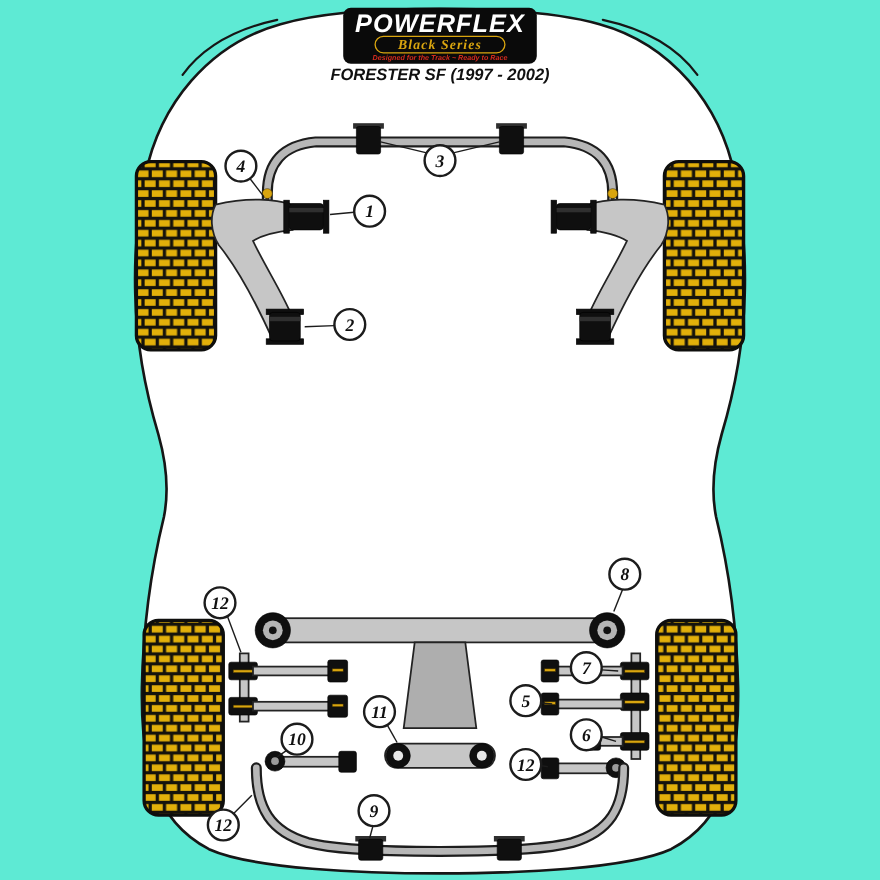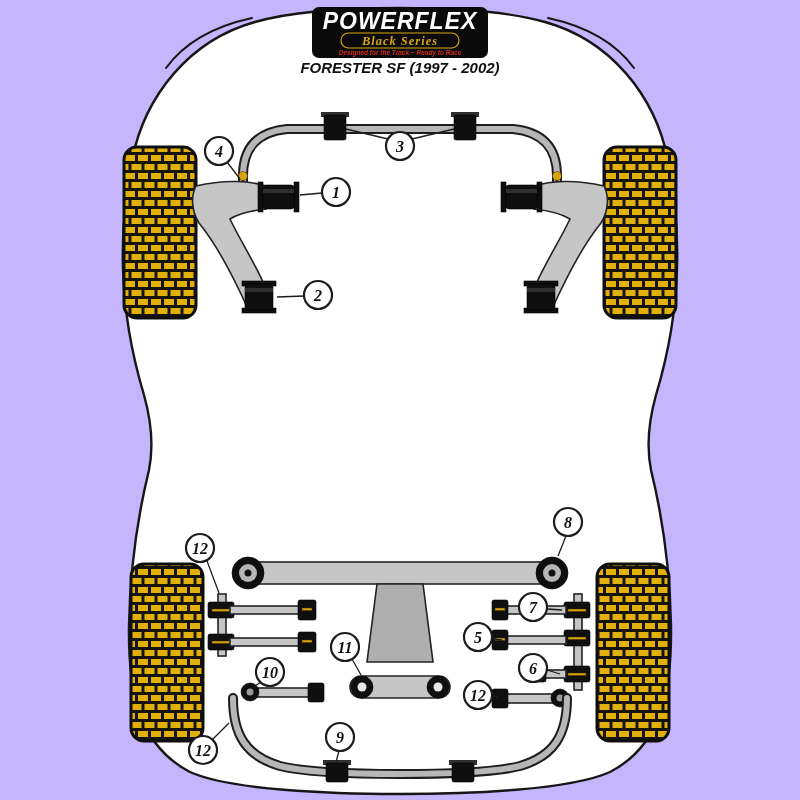--- a/index.html
+++ b/index.html
@@ -1,16 +1,16 @@
 <!DOCTYPE html>
 <html style="--gold: #d9a50f; --tread_yellow: #e2b00a; --tire_black: #15130c; --brand_white: #ffffff; --tagline_red: #d42b1e;"><head>
 <meta charset="utf-8">
 <style>
   html,body { margin:0; padding:0; background:#ffffff; }
-  .stage { width:800px; height:800px; position:relative; background:#c4b5fd; overflow:hidden; }
+  .stage { width:800px; height:800px; position:relative; background:#5eead4; overflow:hidden; }
 
   .outline      { fill:#ffffff; stroke:#161616; stroke-width:2.4; }
   .crease       { fill:none; stroke:#161616; stroke-width:2; stroke-linecap:round; }
 
   .tread-bg     { fill:var(--tire_black); }
   .tread-brick  { fill:var(--tread_yellow); }
   .tire         { stroke:#0e0e0c; stroke-width:3; }
 
   .metal        { fill:#c6c6c6; stroke:#232323; stroke-width:1.6; }
   .metal-dark   { fill:#aeaeae; stroke:#232323; stroke-width:1.6; }

